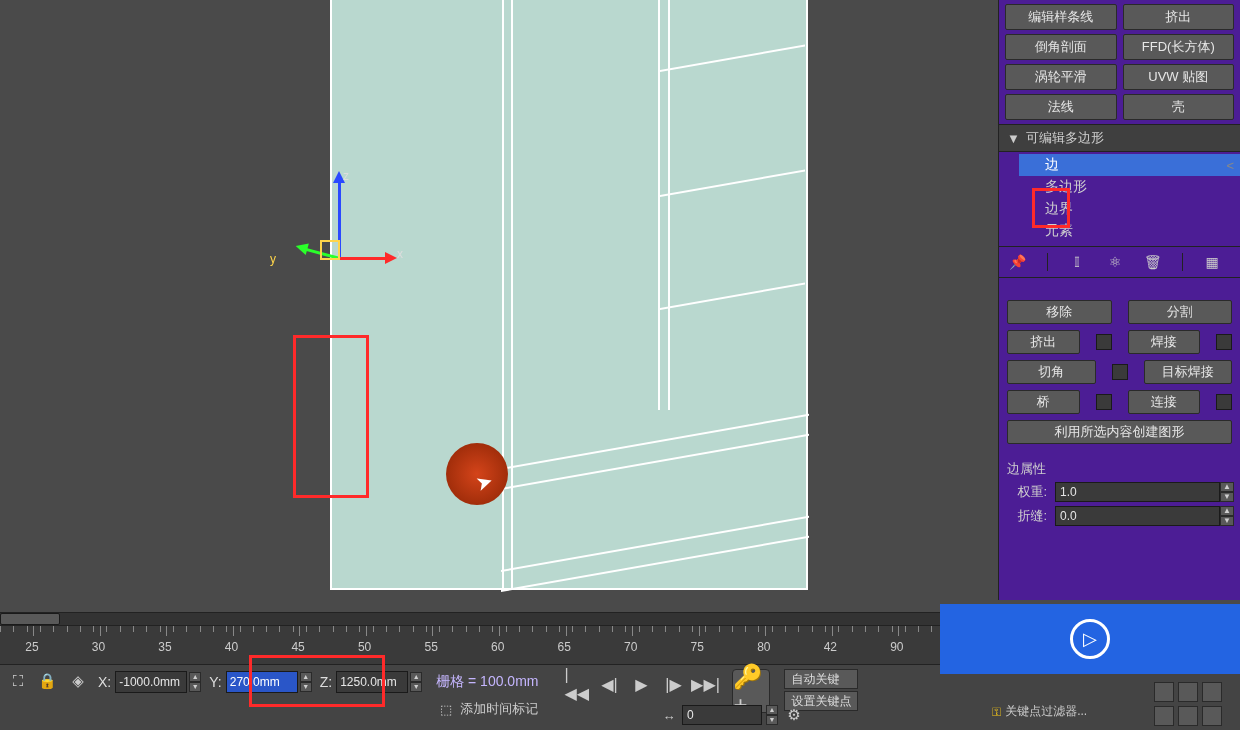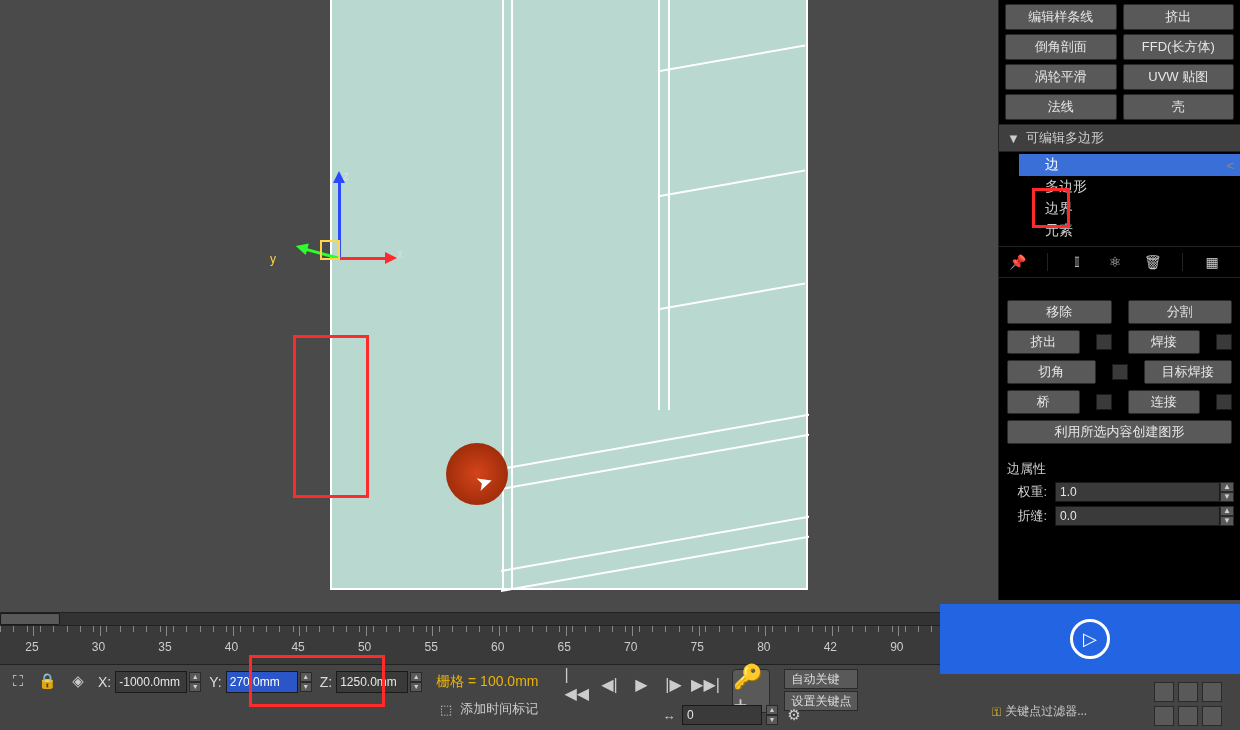--- a/index.html
+++ b/index.html
@@ -32,21 +32,21 @@
   .origin-sq{position:absolute;left:20px;top:65px;width:20px;height:20px;border:2px solid #ffd54a;background:transparent}
   
   .redbox{position:absolute;border:3px solid #ff2a2a}
   .rb1{left:293px;top:335px;width:76px;height:163px}
   .rb2{left:249px;top:655px;width:136px;height:52px}
   .rb3{left:1032px;top:188px;width:38px;height:40px}
   
   .click-circle{position:absolute;left:446px;top:443px;width:62px;height:62px;border-radius:50%;background:radial-gradient(circle,#d4441a,#8c2404)}
   .cursor{position:absolute;left:476px;top:470px;font-size:20px;color:#fff;transform:rotate(-18deg)}
   
-  .panel{position:absolute;right:0;top:0;width:242px;height:600px;background:#000000;border-left:1px solid #222}
+  .panel{position:absolute;right:0;top:0;width:242px;height:600px;background:#4c1d95;border-left:1px solid #222}
   .btn-row{display:flex;gap:6px;margin:4px 6px}
   .btn{flex:1;height:26px;background:#595959;border:1px solid #2a2a2a;border-radius:2px;display:flex;align-items:center;justify-content:center;font-size:13px;color:#e6e6e6;cursor:pointer}
   .section-hdr{display:flex;align-items:center;padding:4px 8px;border-top:1px solid #222;border-bottom:1px solid #222;background:#3f3f3f}
   .tri{margin-right:6px;color:#ccc}
   .tree{padding:2px 0 4px 20px}
   .tree-item{padding:2px 6px 2px 26px;cursor:pointer;font-size:14px}
   .tree-item.sel{background:#3a6fd8;color:#fff}
   .iconbar{display:flex;gap:20px;align-items:center;justify-content:flex-start;padding:6px 10px;border-top:1px solid #222;border-bottom:1px solid #222}
   .ib{width:18px;height:18px;display:flex;align-items:center;justify-content:center;color:#ccc;cursor:pointer;font-size:14px}
   .ops{padding:6px 8px}
@@ -68,21 +68,21 @@
   .tick-line{position:absolute;top:0;width:1px;height:6px;background:#888}
   
   .bottom{position:absolute;left:0;top:664px;width:1240px;height:66px;background:#444;border-top:1px solid #222;display:flex;align-items:flex-start;padding:4px 6px;gap:6px}
   .icon-btn{width:24px;height:24px;background:transparent;display:flex;align-items:center;justify-content:center;color:#ccc;cursor:pointer;font-size:15px}
   .coord{display:flex;align-items:center;gap:2px;margin-top:2px}
   .coord-lbl{font-size:14px;color:#ddd;margin:0 2px}
   .coord-inp{width:72px;height:22px;background:#3a3a3a;border:1px solid #1a1a1a;color:#e6e6e6;font-size:12px;padding:0 3px}
   .coord-inp.sel{background:#2a56c8;color:#fff}
   .mini-spin{width:12px;display:flex;flex-direction:column}
   .mini-spin div{flex:1;background:#595959;border:1px solid #2a2a2a;font-size:7px;text-align:center;line-height:8px;cursor:pointer}
-  .grid-txt{font-size:14px;color:#eab308;margin-left:8px;margin-top:4px}
+  .grid-txt{font-size:14px;color:#c4b5fd;margin-left:8px;margin-top:4px}
   .play-ctrl{display:flex;gap:6px;margin-left:20px;margin-top:2px}
   .play-btn{width:26px;height:26px;display:flex;align-items:center;justify-content:center;color:#ccc;cursor:pointer;font-size:16px}
   .big-btn{width:38px;height:44px;background:#595959;border:1px solid #2a2a2a;border-radius:4px;display:flex;align-items:center;justify-content:center;font-size:24px;color:#ccc;cursor:pointer;margin-left:8px}
   .auto-key{display:flex;flex-direction:column;gap:2px;margin-left:8px}
   .auto-key div{height:20px;padding:0 6px;display:flex;align-items:center;font-size:12px;color:#ddd;border:1px solid #2a2a2a;background:#595959;cursor:pointer}
   .watermark{position:absolute;right:0;top:604px;width:300px;height:70px;background:#2364e2;display:flex;align-items:center;justify-content:center;gap:10px;z-index:50}
   .wm-logo{width:40px;height:40px;border:3px solid #fff;border-radius:50%;display:flex;align-items:center;justify-content:center;color:#fff;font-size:18px}
   .wm-txt{color:#fff;display:flex;flex-direction:column;align-items:flex-start}
   .wm-cn{font-size:24px;font-weight:bold;letter-spacing:2px}
   .wm-url{font-size:13px}

